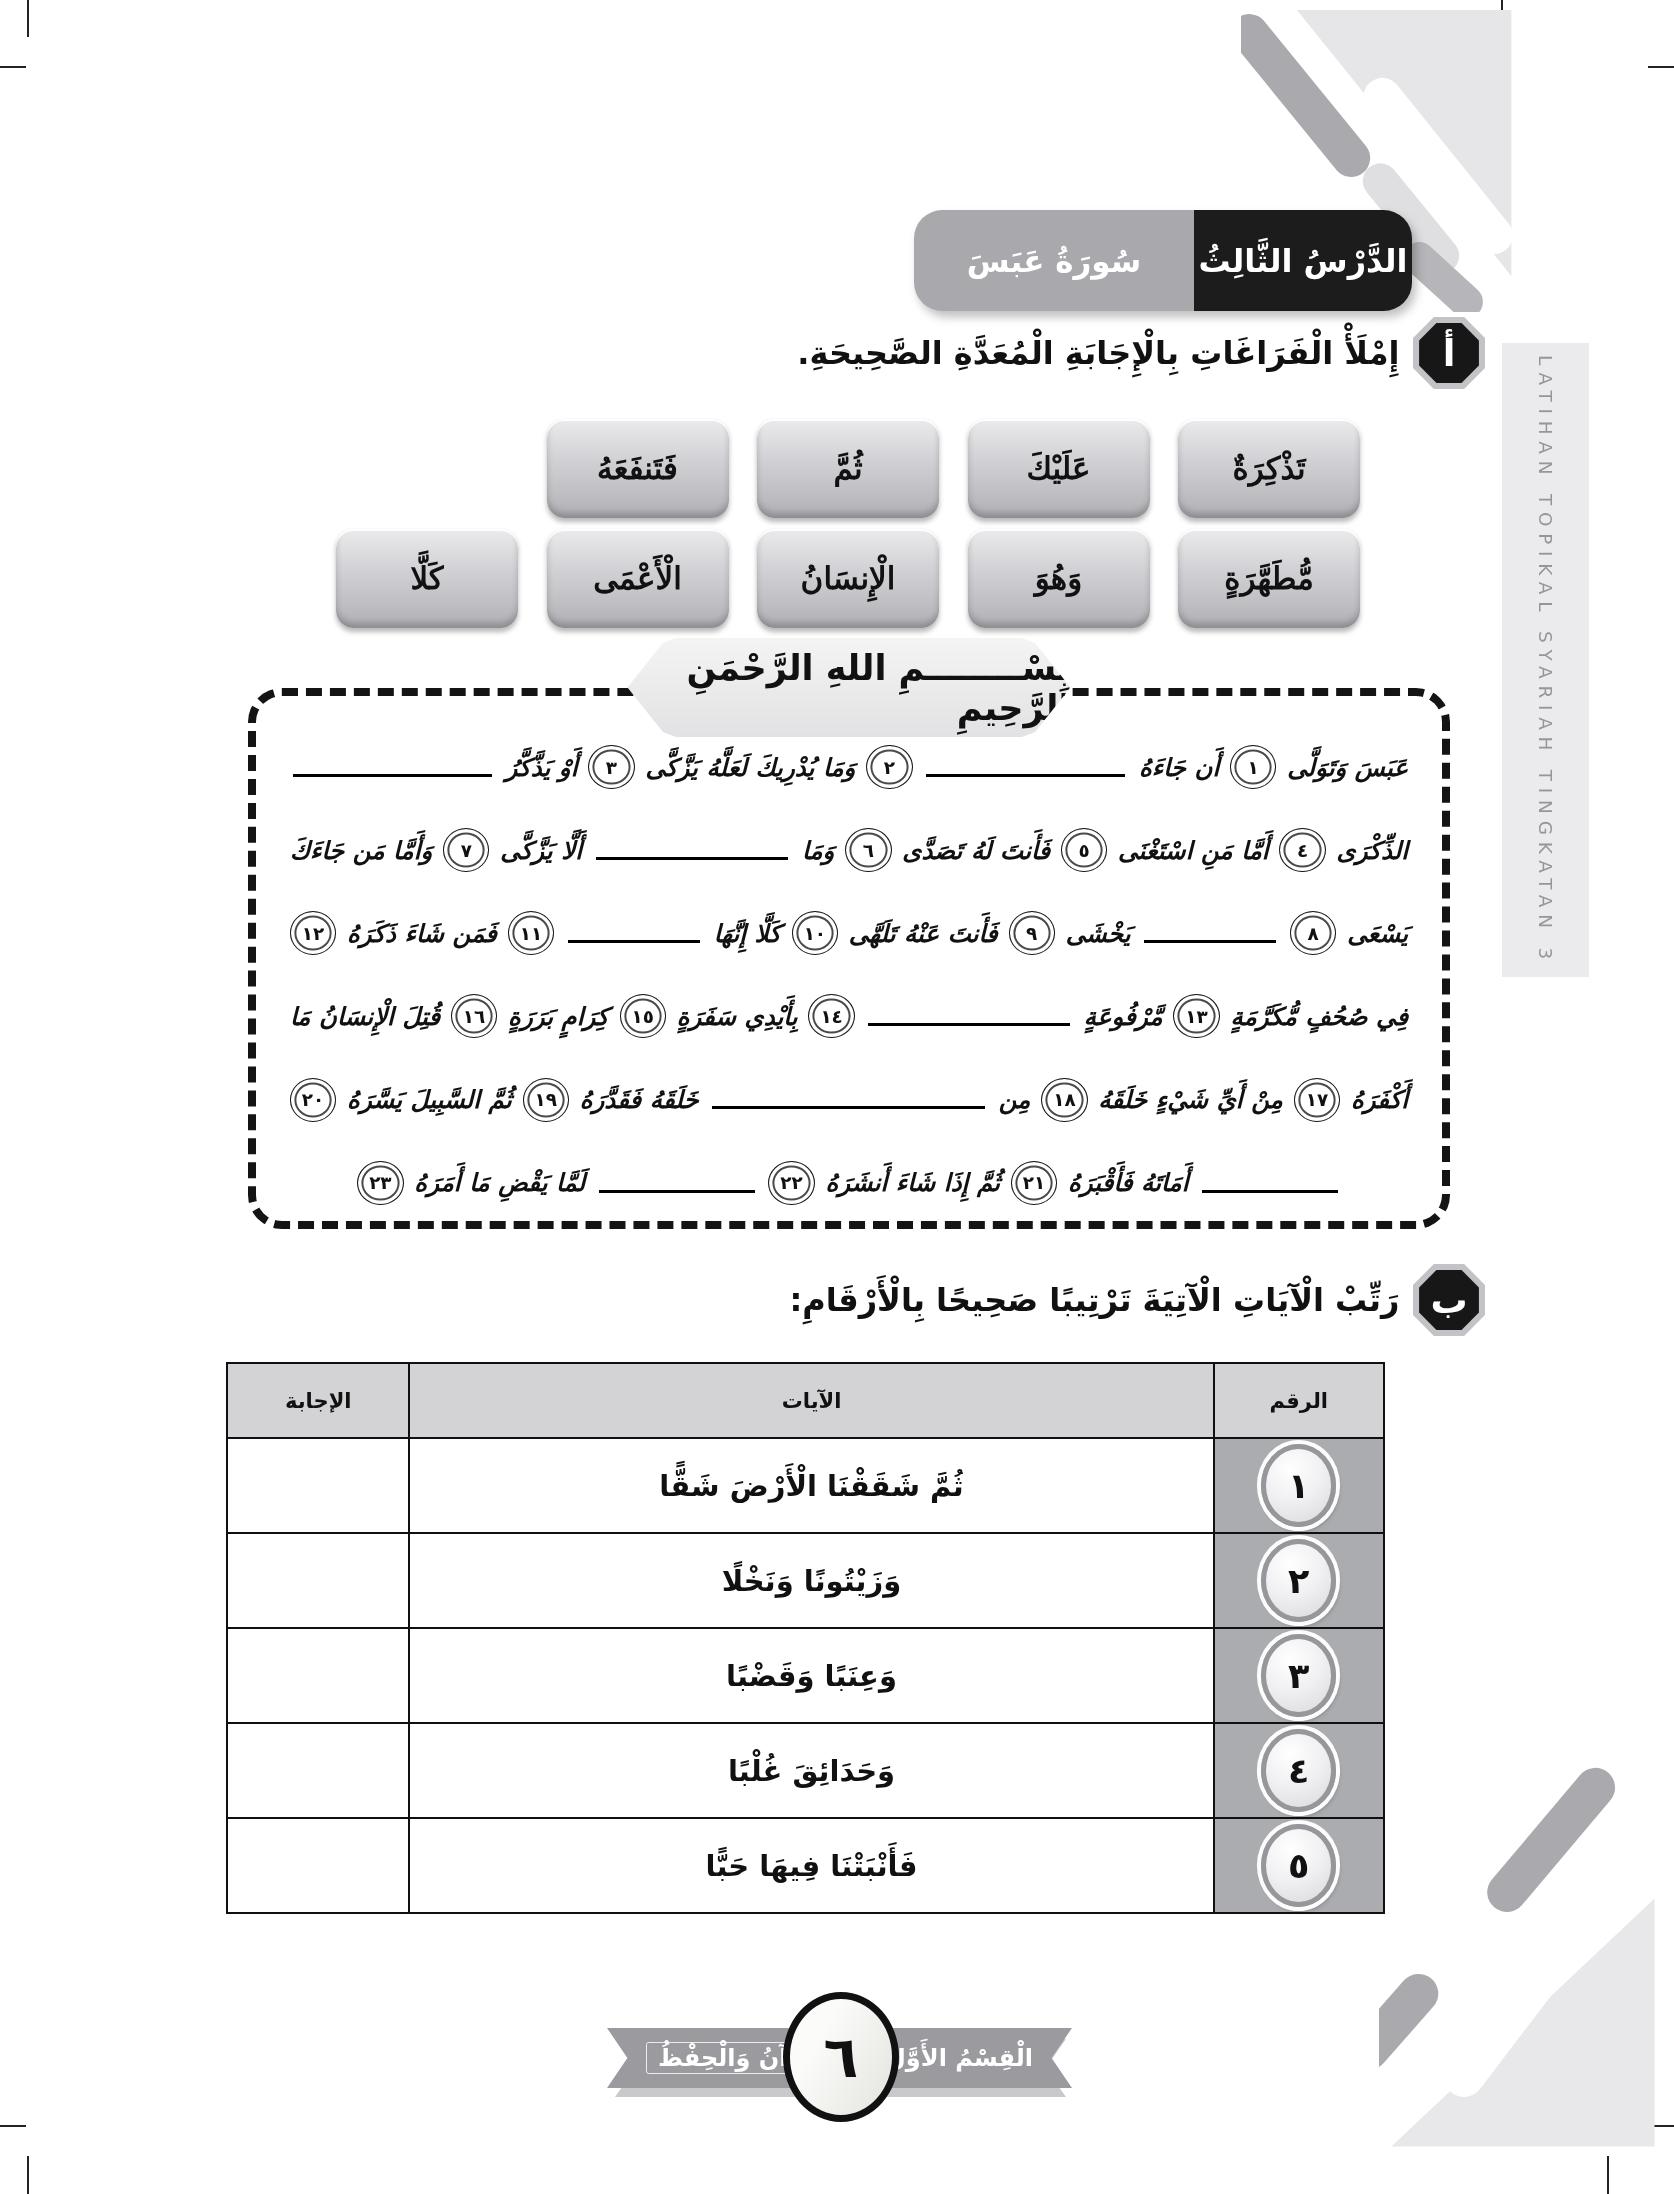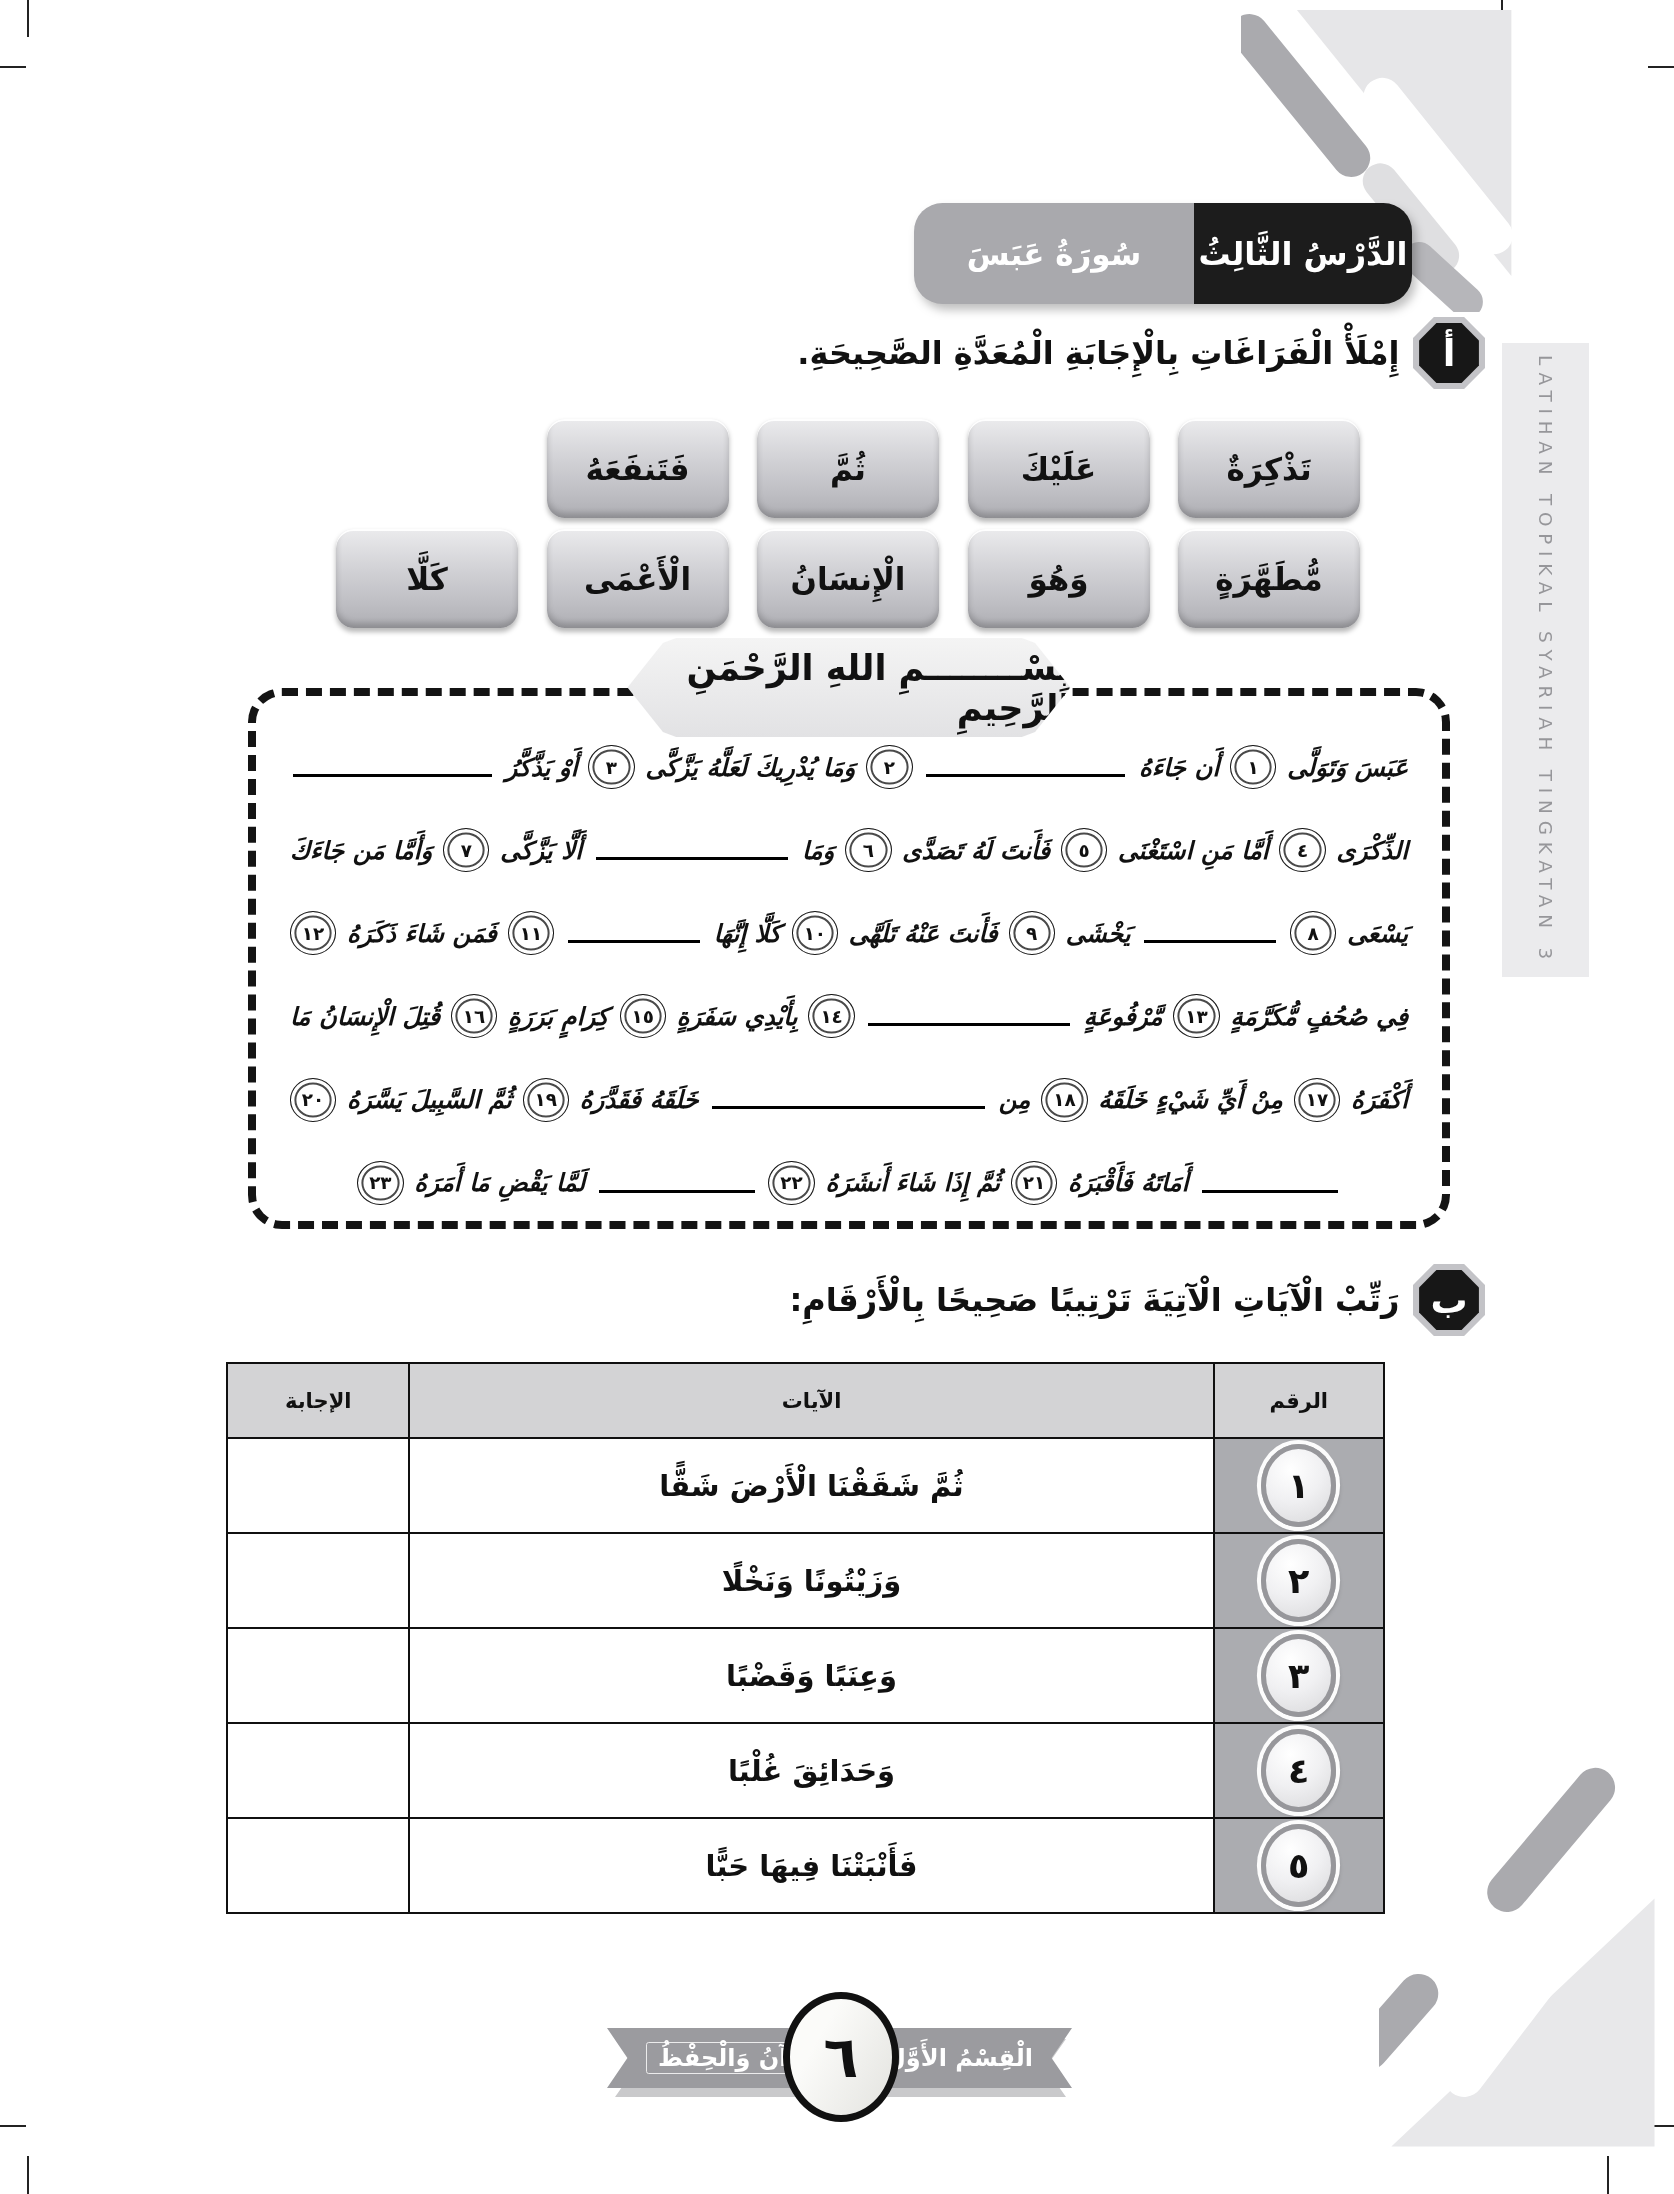--- a/index.html
+++ b/index.html
@@ -7,21 +7,21 @@
         font-family:"DejaVu Sans",sans-serif;color:#111;}
   
   .mark{position:absolute;background:#232323;}
   
   .decor{position:absolute;z-index:0;}
   
   .side-strip{position:absolute;left:1502px;top:343px;width:87px;height:634px;
               background:#ebebed;z-index:1;display:flex;align-items:center;justify-content:center;}
   .side-text{writing-mode:vertical-rl;font-size:18.4px;letter-spacing:6.8px;color:#96969a;white-space:nowrap;}
   
-  .banner{position:absolute;left:914px;top:203px;width:537px;height:101px;display:flex;z-index:2;
+  .banner{position:absolute;left:914px;top:210px;width:537px;height:101px;display:flex;z-index:2;
           filter:drop-shadow(4.1px 6.1px 4.8px rgba(0,0,0,.25));}
   .banner-surah{width:280px;height:100%;background:#a9a9ad;border-radius:28.5px 0 0 28.5px;
           display:flex;align-items:center;justify-content:center;color:#fff;font-size:31px;font-weight:bold;direction:rtl;}
   .banner-lesson{width:218px;height:100%;background:#1c1c1c;border-radius:0 28.5px 28.5px 0;
           display:flex;align-items:center;justify-content:center;color:#fff;font-size:32px;font-weight:bold;direction:rtl;}
   
   .sec-head{position:absolute;right:189px;display:flex;direction:rtl;align-items:center;gap:13.6px;z-index:2;}
   .badge{position:relative;width:72px;height:72px;flex:0 0 auto;}
   .badge .outer{position:absolute;inset:0;background:#c3c3c7;
         clip-path:polygon(29% 0%,71% 0%,100% 29%,100% 71%,71% 100%,29% 100%,0% 71%,0% 29%);}
@@ -29,21 +29,21 @@
         clip-path:polygon(29% 0%,71% 0%,100% 29%,100% 71%,71% 100%,29% 100%,0% 71%,0% 29%);
         display:flex;align-items:center;justify-content:center;color:#fff;font-size:37px;font-weight:bold;}
   .sec-instruction{font-size:32px;font-weight:bold;direction:rtl;white-space:nowrap;}
   
   .word-bank{position:absolute;left:332px;top:419px;width:1028px;z-index:2;}
   .word-row{display:flex;direction:rtl;gap:28.5px;margin-bottom:11px;}
   .pill{width:182px;height:99px;border-radius:17.7px;flex:0 0 auto;
         background:linear-gradient(180deg,#ebebed 0%,#d2d2d6 40%,#c0c0c5 72%,#aeaeb3 100%);
         box-shadow:inset 0 2px 0 rgba(255,255,255,.95),inset 0 -4.8px 6.1px rgba(0,0,0,.20),0 3.4px 4.8px rgba(0,0,0,.28);
         display:flex;align-items:center;justify-content:center;
-        font-size:31px;font-weight:bold;direction:rtl;}
+        font-size:31px;font-weight:bold;direction:rtl;font-family:Liberation Serif, serif;}
   
   .qbox{position:absolute;left:248px;top:688px;width:1202px;height:541px;box-sizing:border-box;
         border:8.8px dashed #141414;border-radius:34px;z-index:2;background:#fff;}
   .bismillah{position:absolute;left:50%;top:-58px;transform:translateX(-50%);
         width:443px;height:99px;background:linear-gradient(180deg,#f4f4f4,#e2e2e4);
         clip-path:polygon(0% 50%,8% 5%,11% 0%,89% 0%,92% 5%,100% 50%,92% 95%,89% 100%,11% 100%,8% 95%);
         display:flex;align-items:center;justify-content:center;
         font-size:35px;font-weight:bold;direction:rtl;z-index:3;
         filter:drop-shadow(0 2px 1.4px rgba(0,0,0,.35));}
   .qlines{position:absolute;top:49px;bottom:16.3px;left:28.5px;right:28.5px;

